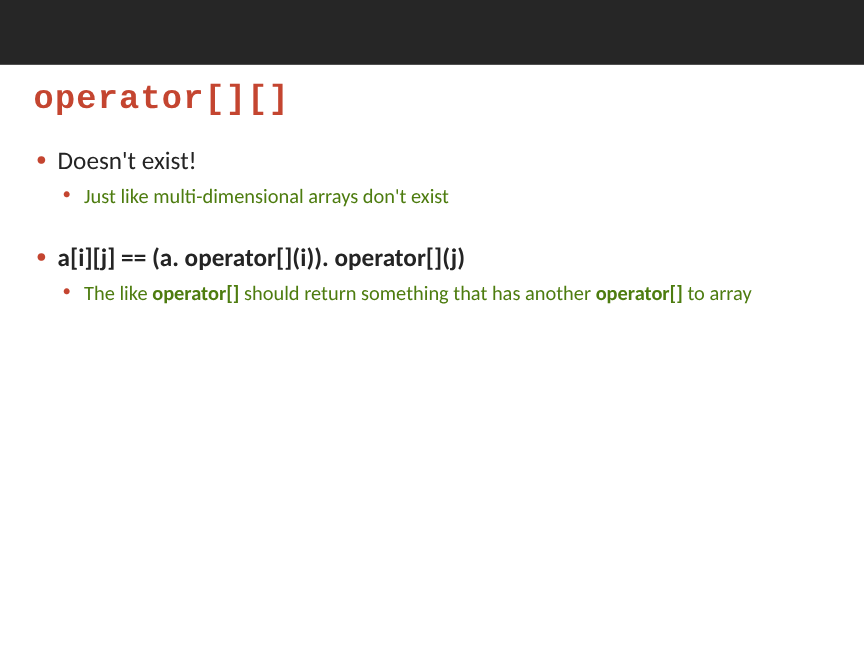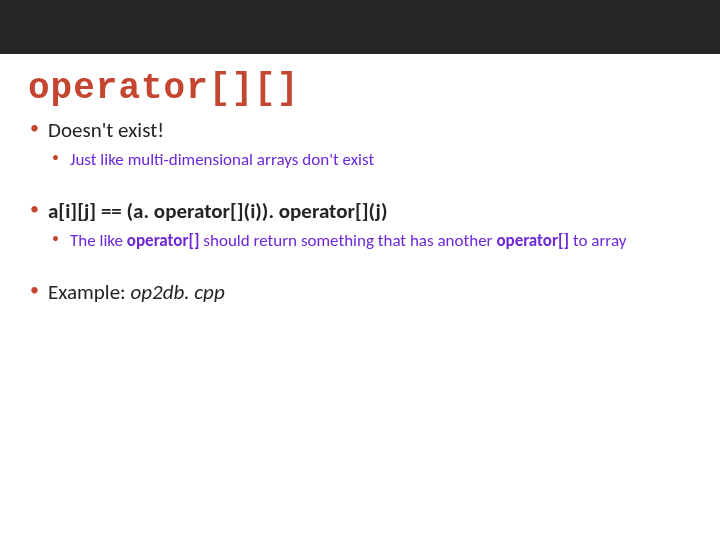--- a/index.html
+++ b/index.html
@@ -12,27 +12,27 @@
   .topbar {
     height: 54px;
     background: #262626;
   }
   .content {
     padding: 14px 28px 0 28px;
   }
   .slide-title {
     font-family: "Courier New", Courier, monospace;
     font-weight: bold;
-    font-size: 36px;
+    font-size: 28px;
     color: #c44530;
     letter-spacing: 1px;
   }
   ul.outer {
     list-style: none;
-    margin-top: 8px;
+    margin-top: 22px;
   }
   ul.outer > li {
     position: relative;
     padding-left: 20px;
     font-size: 21px;
     color: #242424;
     margin-bottom: 8px;
   }
   ul.outer > li::before {
     content: "•";
@@ -44,21 +44,21 @@
   }
   ul.inner {
     list-style: none;
     margin-top: 6px;
     margin-bottom: 26px;
   }
   ul.inner > li {
     position: relative;
     padding-left: 22px;
     font-size: 17px;
-    color: #6d28d9;
+    color: #4d7c0f;
     line-height: 1.35;
   }
   ul.inner > li::before {
     content: "•";
     position: absolute;
     left: 4px;
     top: 0;
     color: #c44530;
     font-size: 14px;
   }
@@ -87,18 +87,15 @@
 
     <li>
       <span class="b">a[i][j] == (a. operator[](i)). operator[](j)</span>
       <ul class="inner">
         <li>
           <span>The like </span><span class="b">operator[]</span><span> should return something that has another </span><span class="b">operator[]</span><span> to array</span>
         </li>
       </ul>
     </li>
 
-    <li>
-      <span>Example: </span><span class="it">op2db. cpp</span>
-    </li>
 
   </ul>
 </div>
 
 </body></html>

